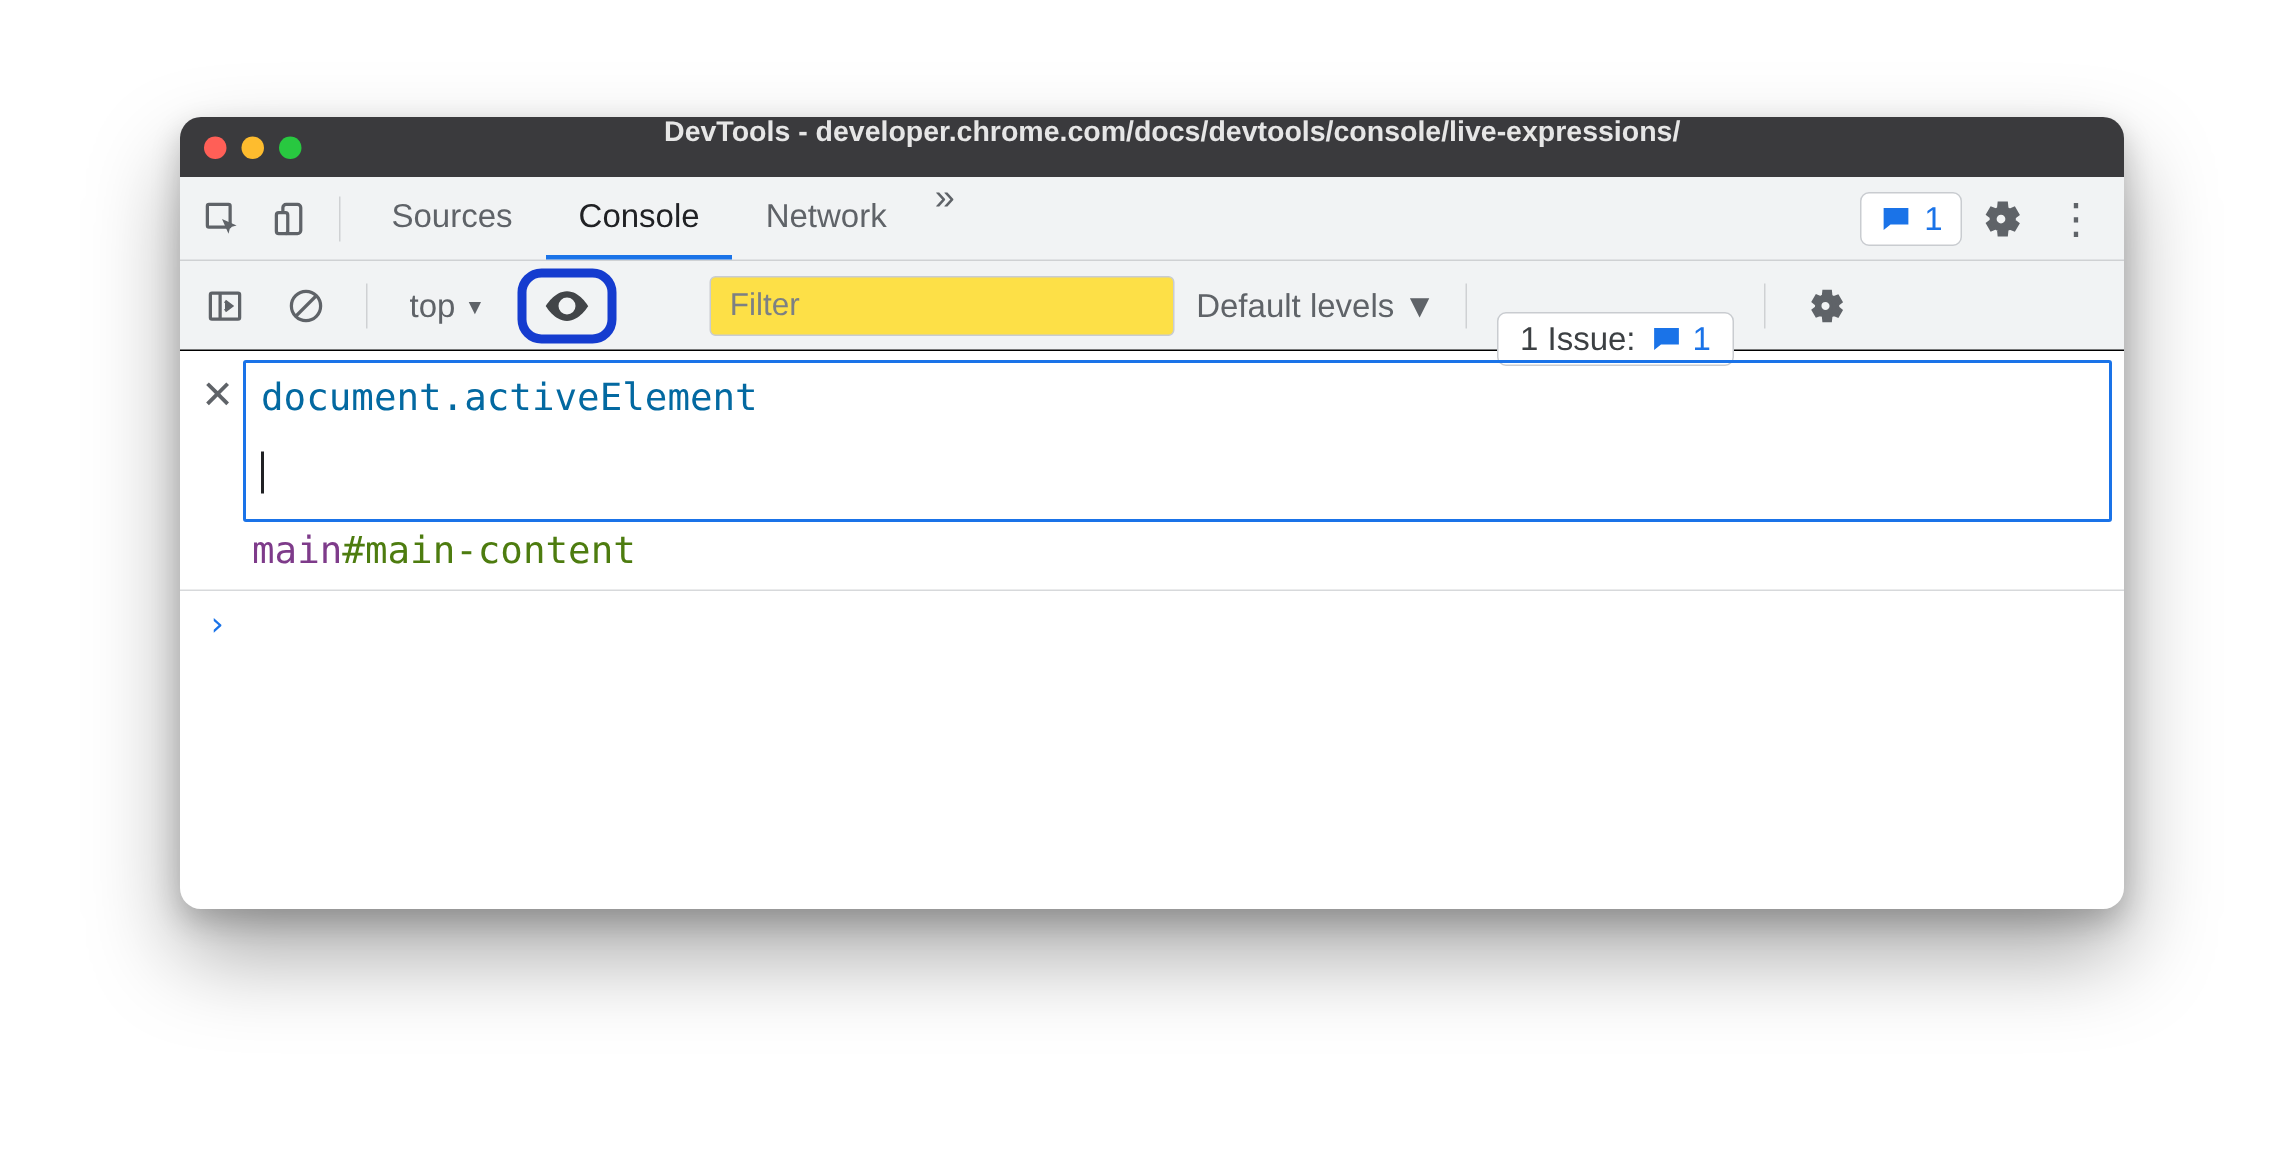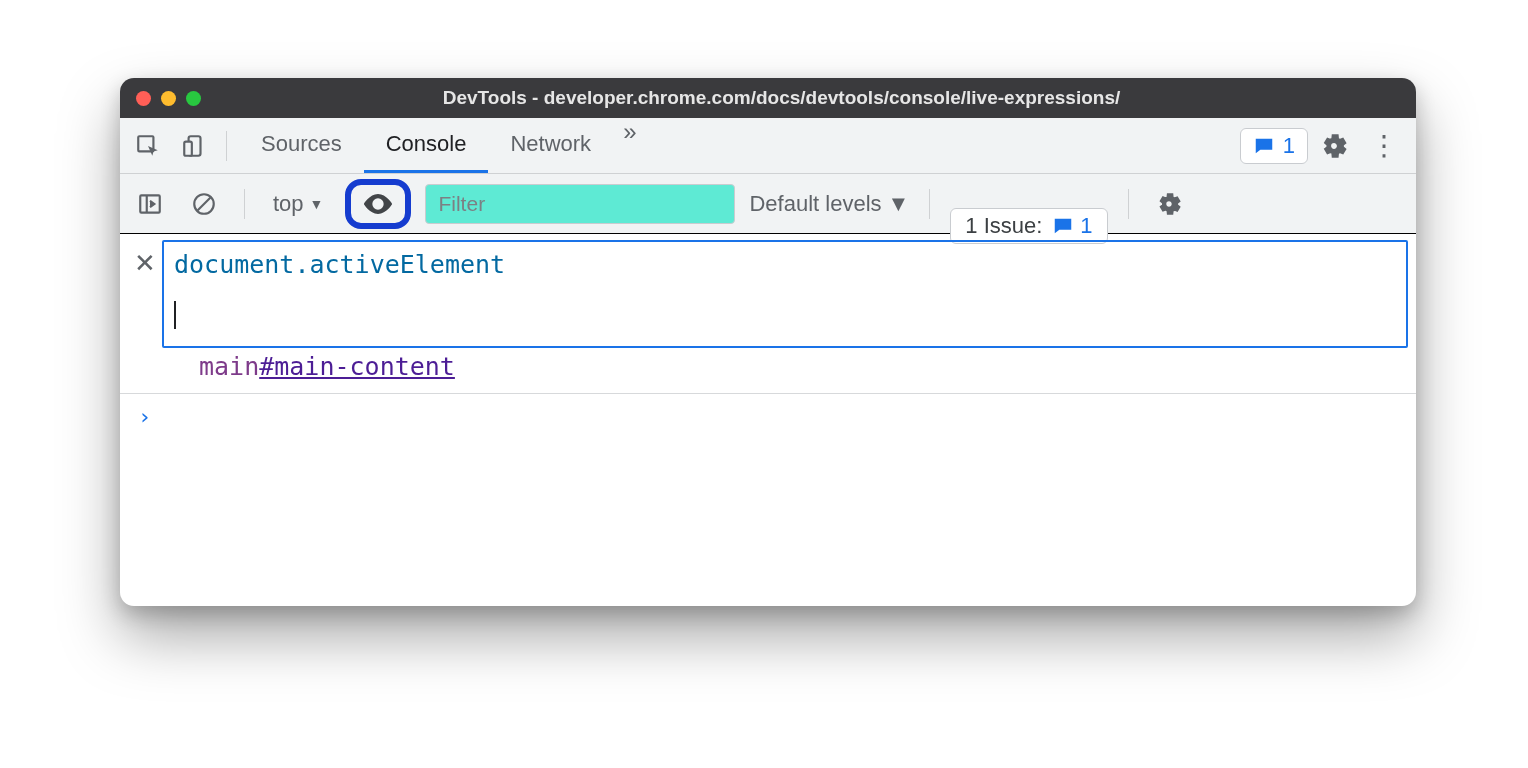--- a/index.html
+++ b/index.html
@@ -19,21 +19,20 @@
     border-radius: 14px;
     overflow: hidden;
     background: #fff;
     box-shadow: 0 30px 60px rgba(0,0,0,0.35), 0 8px 20px rgba(0,0,0,0.2);
   }
   
   .titlebar {
     height: 40px;
     background: #3a3a3d;
     display: flex;
-    align-items: center;
     padding: 0 16px;
     gap: 12px;
   }
   .traffic { display:flex; gap:10px; align-items:center; }
   .dot { width:15px; height:15px; border-radius:50%; }
   .dot.red{background:#ff5f57;} .dot.yellow{background:#febc2e;} .dot.green{background:#28c840;}
   .titlebar-title {
     flex:1; text-align:center; color:#e6e6e6; font-size:19px; font-weight:600;
     padding-right:50px;
   }
@@ -81,22 +80,22 @@
   }
   .subbar .icon-btn svg{width:26px;height:26px;}
   .ctx-sel{ display:flex; align-items:center; gap:6px; padding:0 8px; cursor:pointer;}
   .ctx-sel .tri{font-size:14px;}
   .eye-highlight{
     border:6px solid #153ccf; border-radius:16px;
     padding:2px 10px; display:flex; align-items:center; justify-content:center;
   }
   .eye-highlight svg{width:34px;height:34px;fill:#424548;}
   .filter-input{
-    width:310px; height:40px; border:1px solid #c9ccd0; background:#5eead4;
-    border-radius:4px; padding:0 12px; font-size:21px; color:#5f6368;
+    width:310px; height:40px; border:1px solid #c9ccd0; background:#fde047;
+    border-radius:4px; padding:0 12px; font-size:21px; color:#5f6368;margin-left:48px;
   }
   .filter-input::placeholder{color:#7c8084;}
   .levels{ display:flex; gap:6px; cursor:pointer;}
   .issues-chip{
     display:flex; align-items:center; gap:10px;
     border:1.5px solid #c9ccd0; border-radius:6px; background:#fff;
     padding:4px 14px; font-size:22px; color:#3c4043;margin-top:44px;
   }
   .issues-chip .blue{color:#1a73e8; display:flex; align-items:center; gap:6px;}
   .issues-chip svg{width:22px;height:22px;fill:#1a73e8;}
@@ -116,22 +115,22 @@
     min-height:108px;
   }
   .live-box .cursor{
     display:inline-block; width:2px; height:28px; background:#202124;
     vertical-align:bottom; margin-top:22px;
   }
   .live-result{
     font-family: Menlo, Consolas, monospace; font-size:25px;
     padding:4px 10px 12px 48px;
   }
-  .live-result .tag{color:#7e3b8a;margin-left:31px;}
-  .live-result .idhash{color:#4c1d95;text-decoration:underline;}
+  .live-result .tag{color:#7e3b8a;}
+  .live-result .idhash{color:#4d7c0f;}
   .divider-h{height:1px;background:#d7d9db;}
   .prompt-row{
     padding:10px 18px; font-family: Menlo, Consolas, monospace;
     font-size:22px; color:#1a73e8;
   }
 </style>
 </head>
 <body>
 
 <div class="window">

